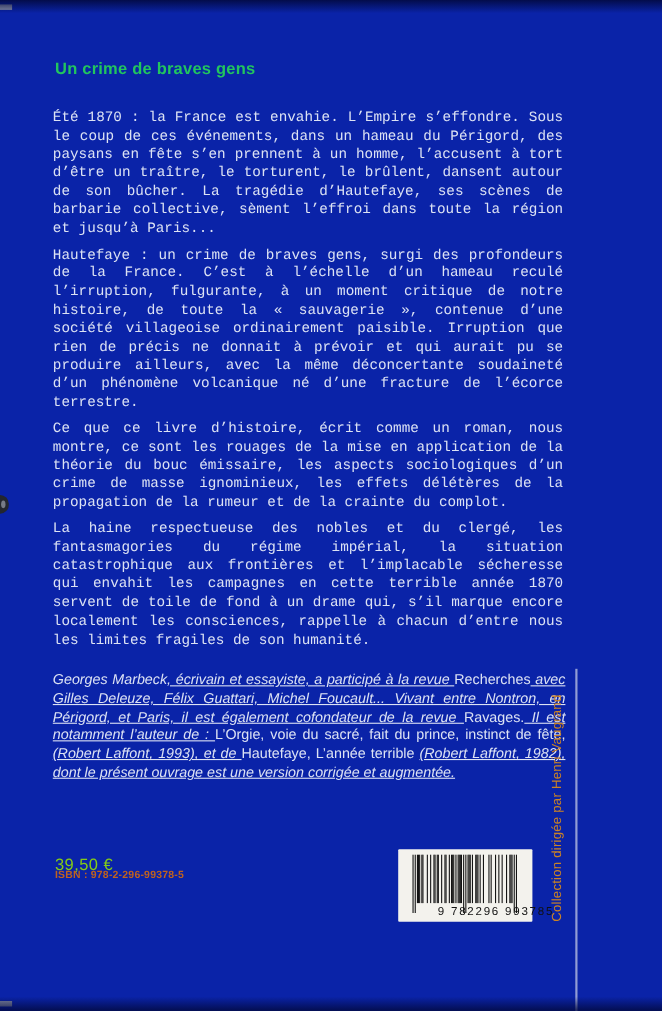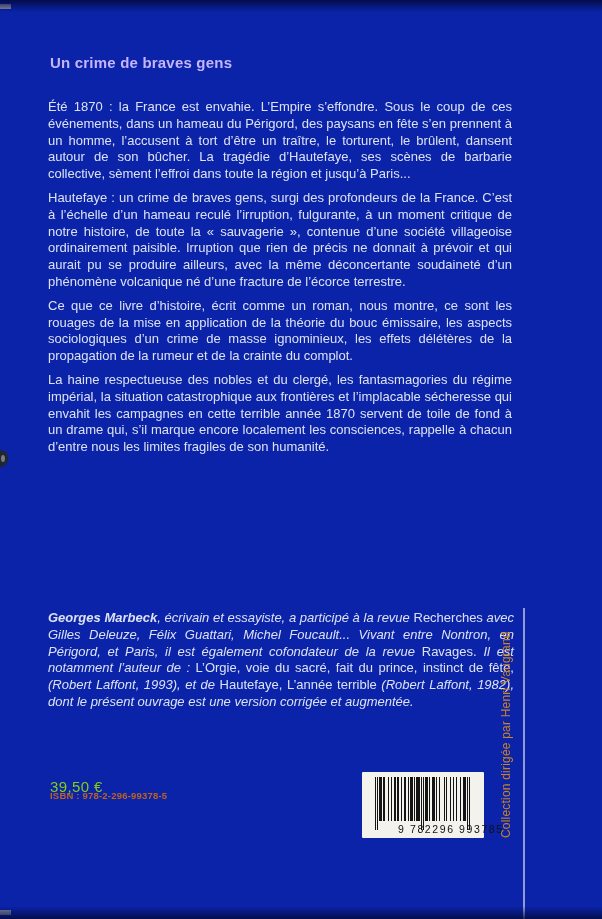--- a/index.html
+++ b/index.html
@@ -8,35 +8,36 @@
     background:#0a23a8;
     font-family:"Liberation Sans", sans-serif;
   }
   .vignette-top{position:absolute;top:0;left:0;right:0;height:12px;
     background:linear-gradient(180deg, rgba(2,8,58,.85), rgba(2,8,58,0));pointer-events:none;}
   .vignette-bottom{position:absolute;bottom:0;left:0;right:0;height:13px;
     background:linear-gradient(0deg, rgba(2,8,58,.8), rgba(2,8,58,0));pointer-events:none;}
 
   .book-title{
     position:absolute;left:50px;top:54px;margin:0;
-    font-size:15px;font-weight:bold;letter-spacing:.2px;color:#c4b5fd;
+    font-size:15px;font-weight:bold;letter-spacing:.2px;color:#22c55e;
   }
   .synopsis{
     position:absolute;left:48px;top:99px;width:464px;
     color:#dce2f4;font-size:13px;line-height:16.8px;
     text-align:justify;
+    font-family:Liberation Mono, monospace;
   }
   .synopsis p{margin:0 0 7px 0;}
   .author-bio{
     position:absolute;left:48px;top:610px;width:466px;
     color:#dce2f4;font-size:13px;line-height:16.8px;text-align:justify;
   }
   .author-bio p{margin:0;}
-  .seg-bold-italic{font-weight:bold;font-style:italic;margin-top:30px;}
-  .seg-italic{font-style:italic;}
+  .seg-bold-italic{font-weight:normal;font-style:italic;margin-top:30px;}
+  .seg-italic{font-style:italic;text-decoration:underline;}
   .seg-roman{font-style:normal;}
 
   .isbn{
     position:absolute;left:50px;top:790px;
     font-size:9.5px;font-weight:bold;letter-spacing:.2px;color:#bf621f;
   }
   .price{
     position:absolute;left:50px;top:778px;
     font-size:15px;color:#84cc16;letter-spacing:.4px;
   }

